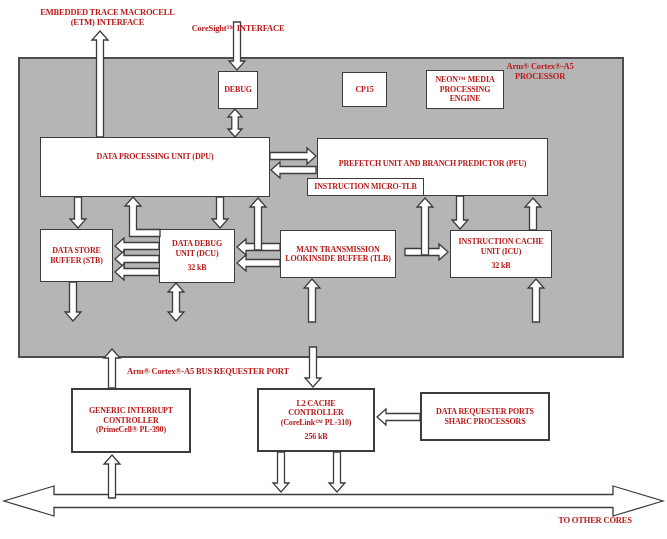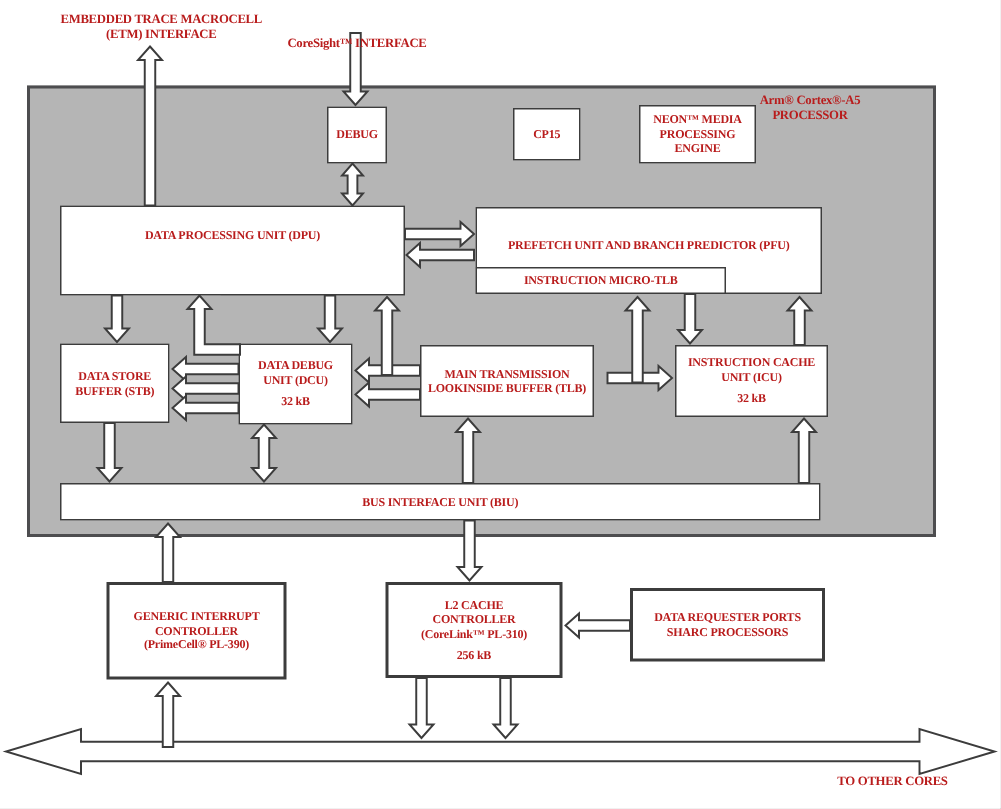--- a/index.html
+++ b/index.html
@@ -41,42 +41,42 @@
   <div class="box" style="left:218px;top:71px;width:40px;height:38px;">DEBUG</div>
   <div class="box" style="left:342px;top:72px;width:45px;height:35px;">CP15</div>
   <div class="box" style="left:406px;top:70px;width:78px;height:39px;margin-left:20px;">NEON™ MEDIA
 PROCESSING
 ENGINE</div>
 
   <div class="box" style="left:147px;top:179px;width:123px;height:18px;">DATA MICRO-TLB</div>
   <div class="box" style="left:40px;top:137px;width:230px;height:60px;padding-bottom:20px;">DATA PROCESSING UNIT (DPU)</div>
 
   <div class="box" style="left:317px;top:138px;width:231px;height:58px;padding-bottom:6px;">PREFETCH UNIT AND BRANCH PREDICTOR (PFU)</div>
-  <div class="box" style="left:317px;top:178px;width:167px;height:18px;">INSTRUCTION MICRO-TLB</div>
+  <div class="box" style="left:307px;top:178px;width:117px;height:18px;">INSTRUCTION MICRO-TLB</div>
 
   <div class="box" style="left:40px;top:229px;width:73px;height:53px;">DATA STORE
 BUFFER (STB)</div>
 
   <div class="box" style="left:159px;top:229px;width:76px;height:54px;">
     <span>DATA DEBUG
 UNIT (DCU)</span>
     <span class="size">32 kB</span>
   </div>
 
   <div class="box" style="left:280px;top:230px;width:116px;height:48px;">MAIN TRANSMISSION
 LOOKINSIDE BUFFER (TLB)</div>
 
   <div class="box" style="left:450px;top:230px;width:102px;height:48px;">
     <span>INSTRUCTION CACHE
 UNIT (ICU)</span>
     <span class="size">32 kB</span>
   </div>
 
-  <div class="box" style="left:40px;top:322px;width:507px;height:25px;">BUS INTERFACE UNIT (BIU)</div>
 
+  <div class="lbl" style="left:127px;top:366px;width:180px;text-align:left;">Arm® Cortex®-A5 BUS REQUESTER PORT</div>
 
   <div class="box" style="left:55px;top:388px;width:120px;height:65px;border-width:2px;margin-left:16px;">GENERIC INTERRUPT
 CONTROLLER
 (PrimeCell® PL-390)</div>
 
   <div class="box" style="left:257px;top:388px;width:118px;height:64px;border-width:2px;">
     <span>L2 CACHE
 CONTROLLER
 (CoreLink™ PL-310)</span>
     <span class="size">256 kB</span>

